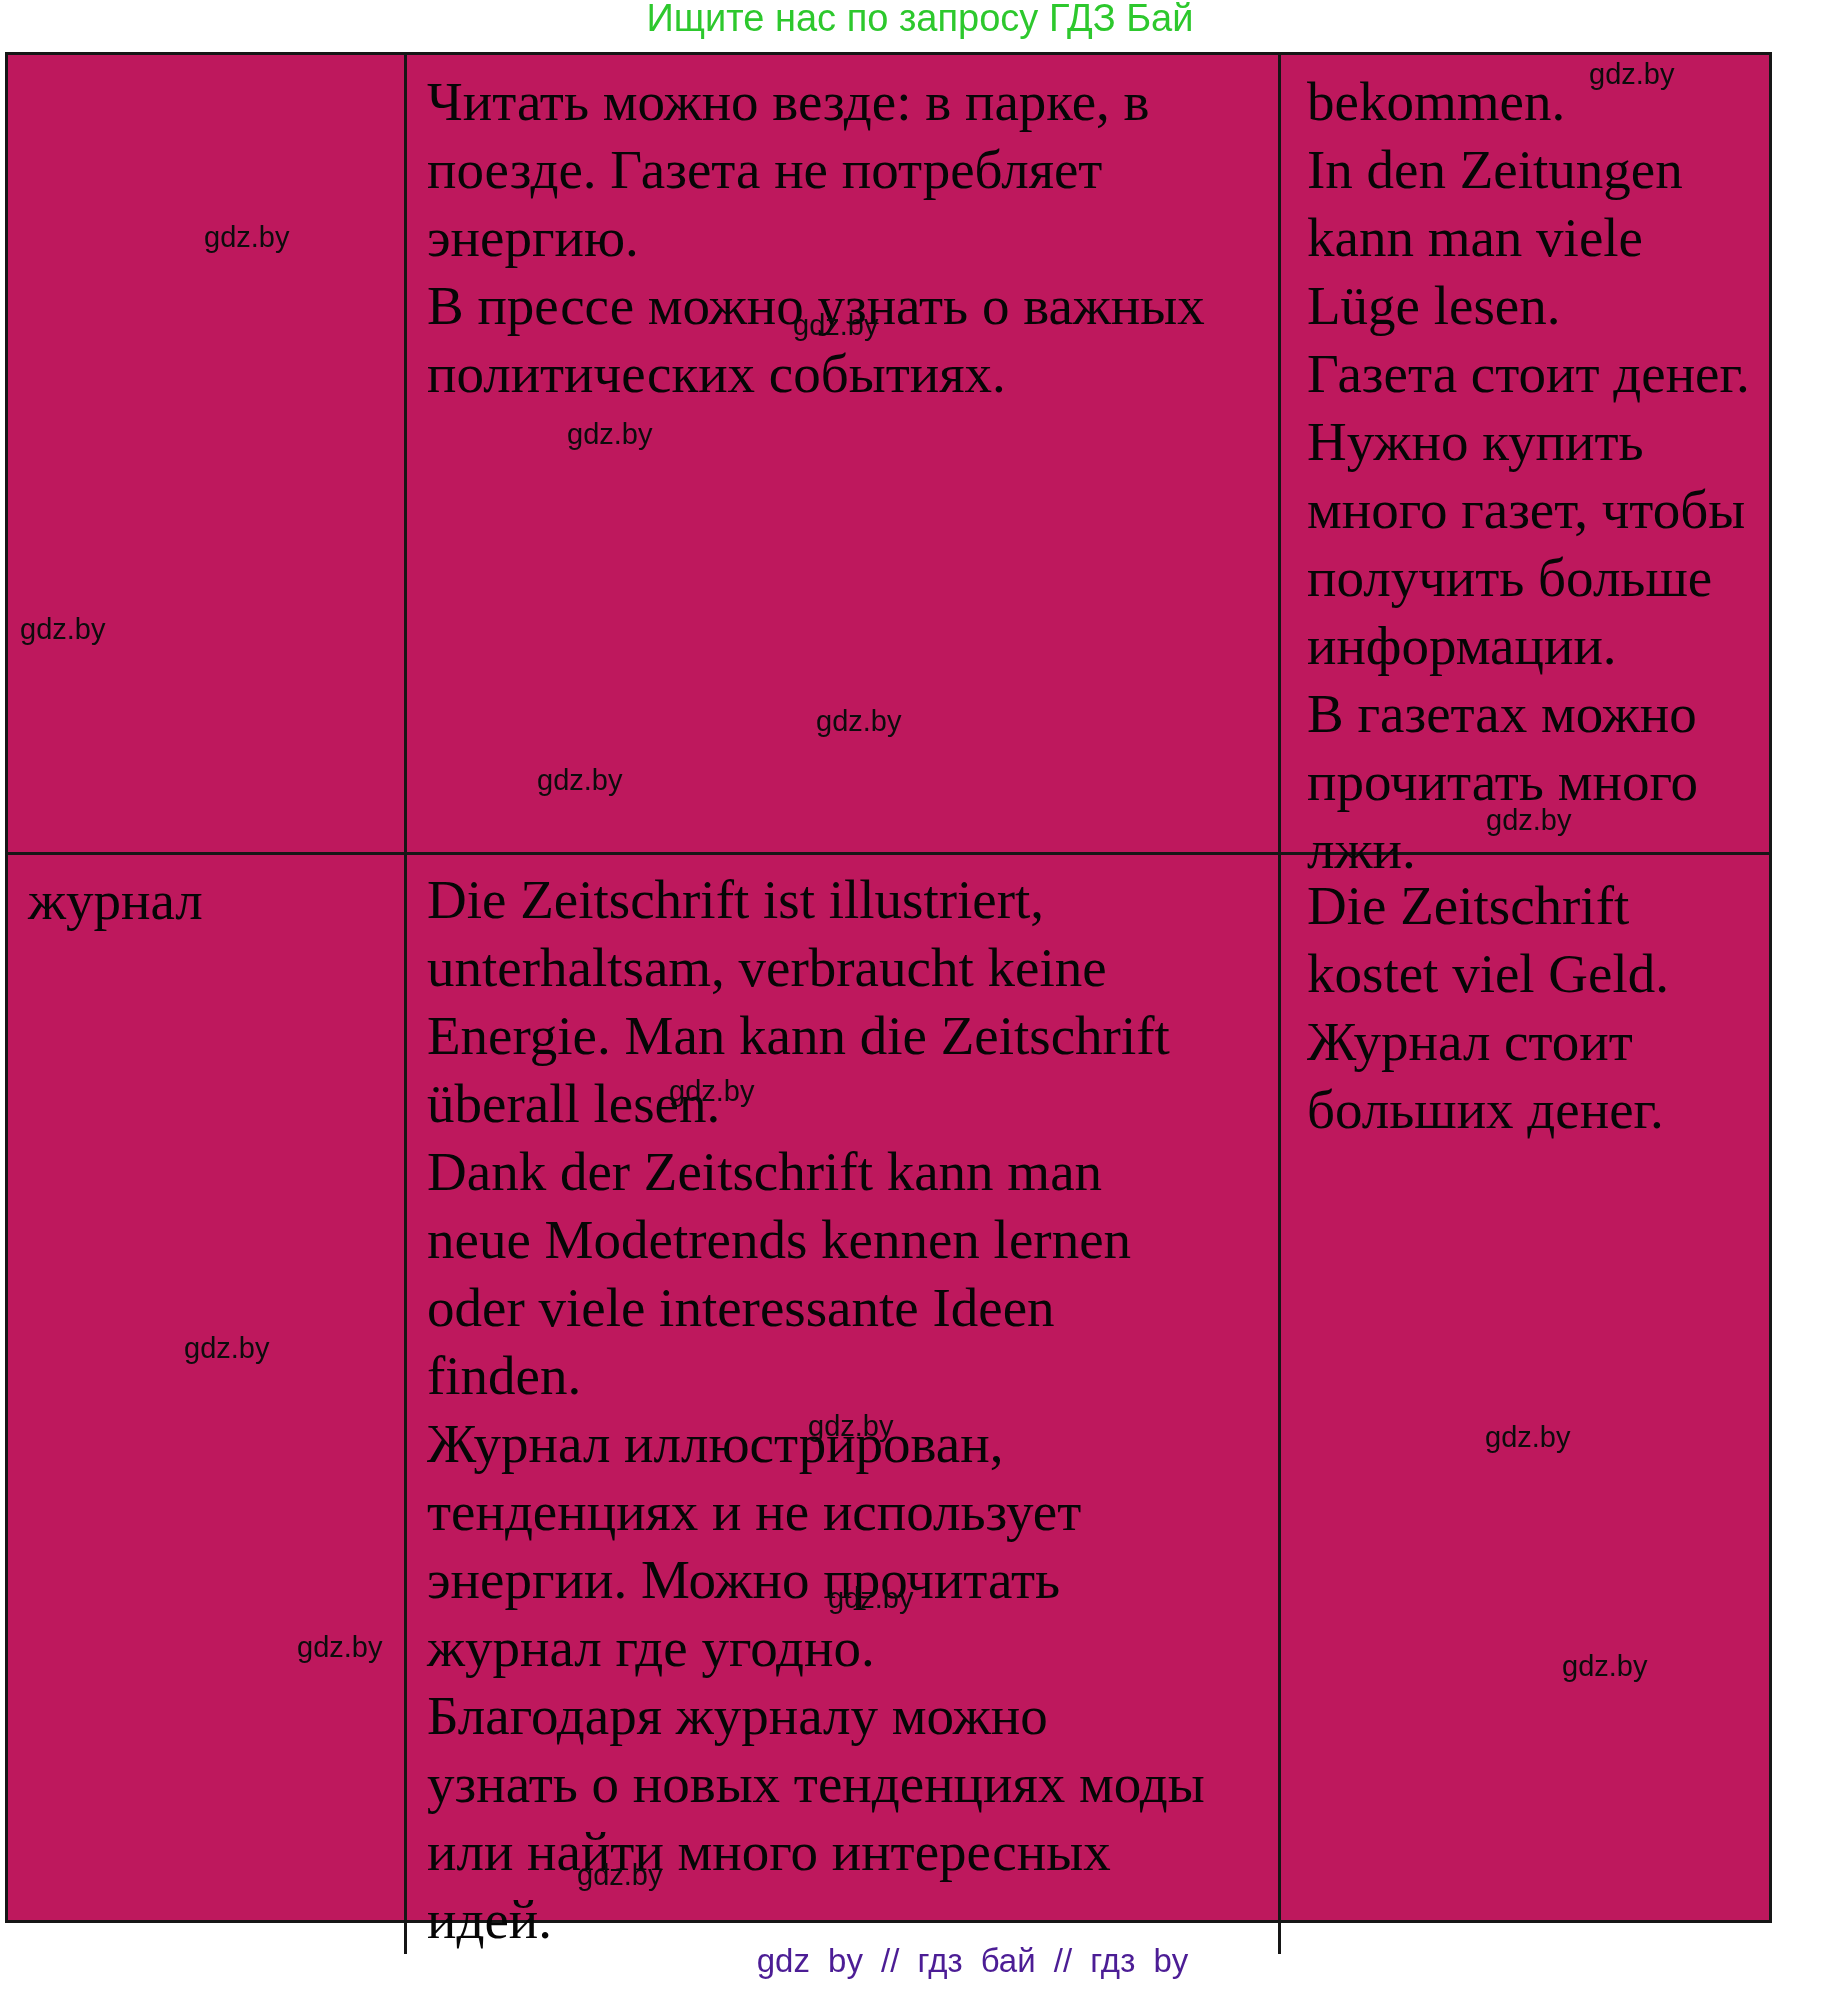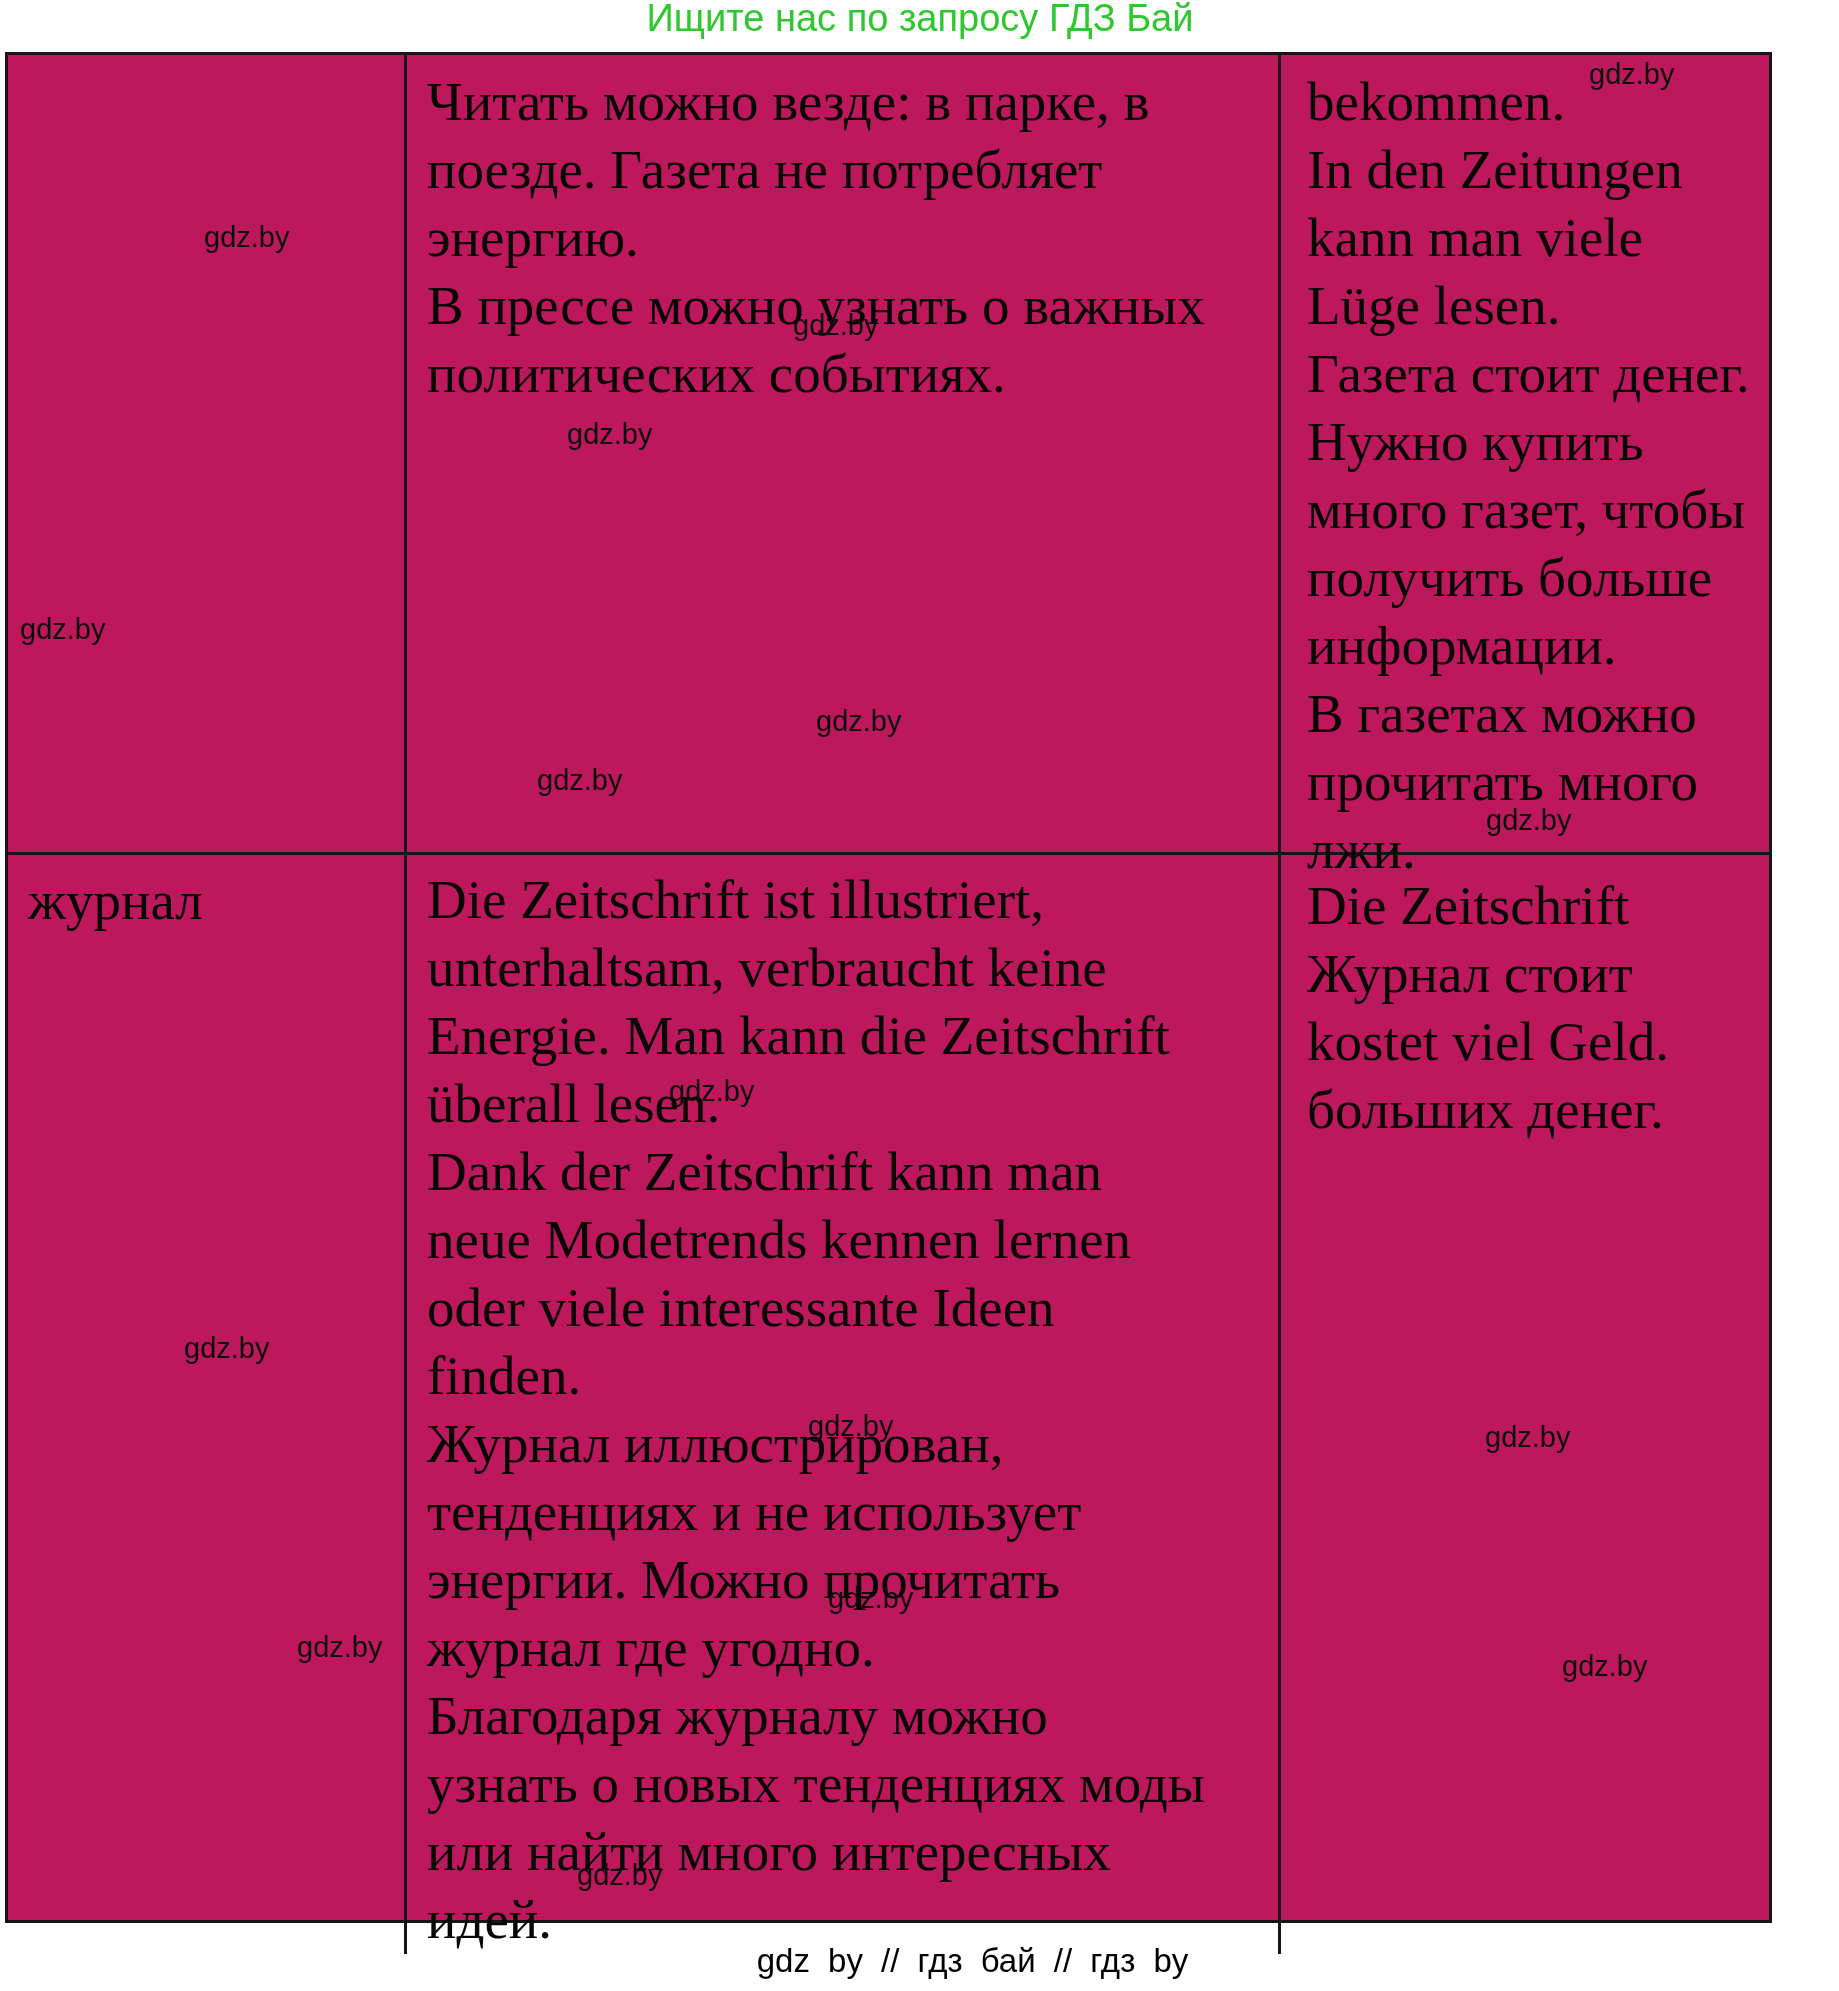--- a/index.html
+++ b/index.html
@@ -56,21 +56,21 @@
   }
   .footer{
     position:absolute;
     top:1942px; left:0; width:100%;
     box-sizing:border-box;
     padding-left:105px;
     text-align:center;
     font-family:"Liberation Sans", sans-serif;
     font-size:33px;
     line-height:38px;
-    color:#000000;
+    color:#4c1d95;
     word-spacing:9px;
   }
 </style>
 </head>
 <body>
 
 <div class="page">
 
   <div class="promo">Ищите нас по запросу ГДЗ Бай</div>
 
@@ -114,22 +114,22 @@
         <div class="tline">тенденциях и не использует</div>
         <div class="tline">энергии. Можно прочитать</div>
         <div class="tline">журнал где угодно.</div>
         <div class="tline">Благодаря журналу можно</div>
         <div class="tline">узнать о новых тенденциях моды</div>
         <div class="tline">или найти много интересных</div>
         <div class="tline">идей.</div>
       </div>
     <div class="cell cell-text pad-cons2">
         <div class="tline">Die Zeitschrift</div>
+        <div class="tline">kostet viel Geld.</div>
         <div class="tline">Журнал стоит</div>
-        <div class="tline">kostet viel Geld.</div>
         <div class="tline">больших денег.</div>
       </div>
   </div>
 
   <span class="wm" style="left:204px;top:221px;">gdz.by</span>
   <span class="wm" style="left:20px;top:613px;">gdz.by</span>
   <span class="wm" style="left:793px;top:309px;">gdz.by</span>
   <span class="wm" style="left:567px;top:418px;">gdz.by</span>
   <span class="wm" style="left:816px;top:705px;">gdz.by</span>
   <span class="wm" style="left:537px;top:764px;">gdz.by</span>

